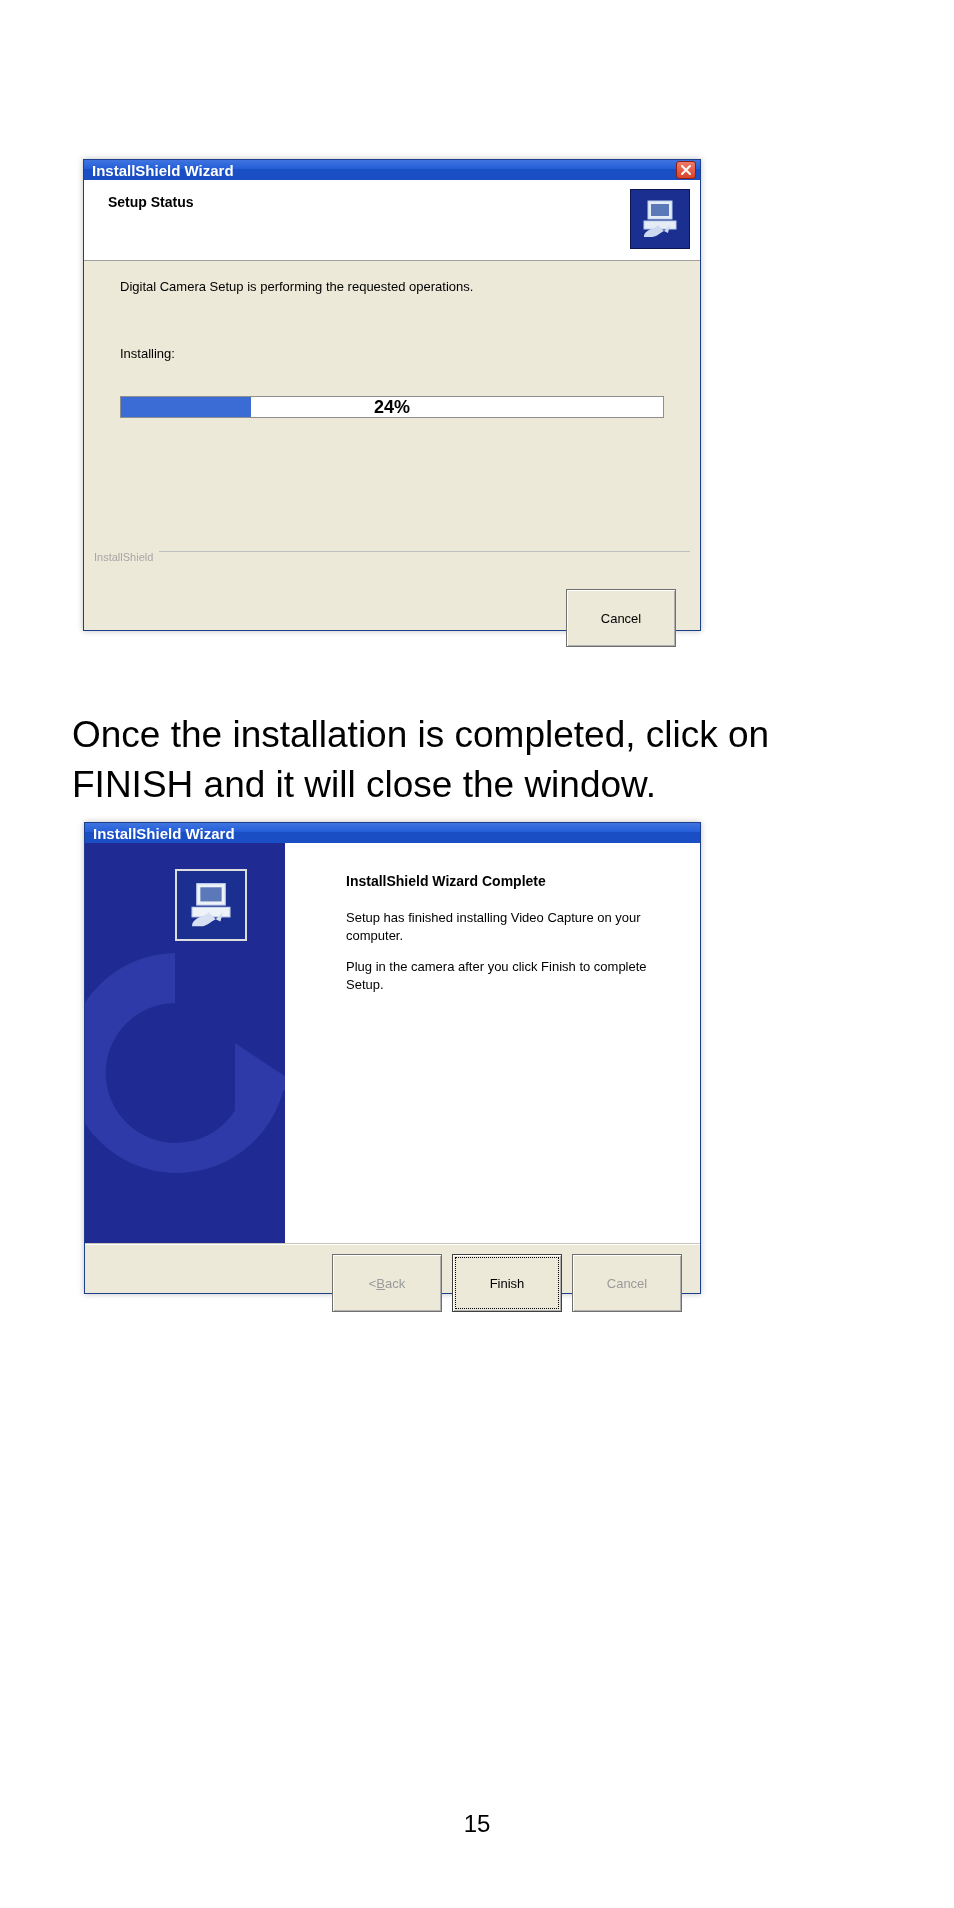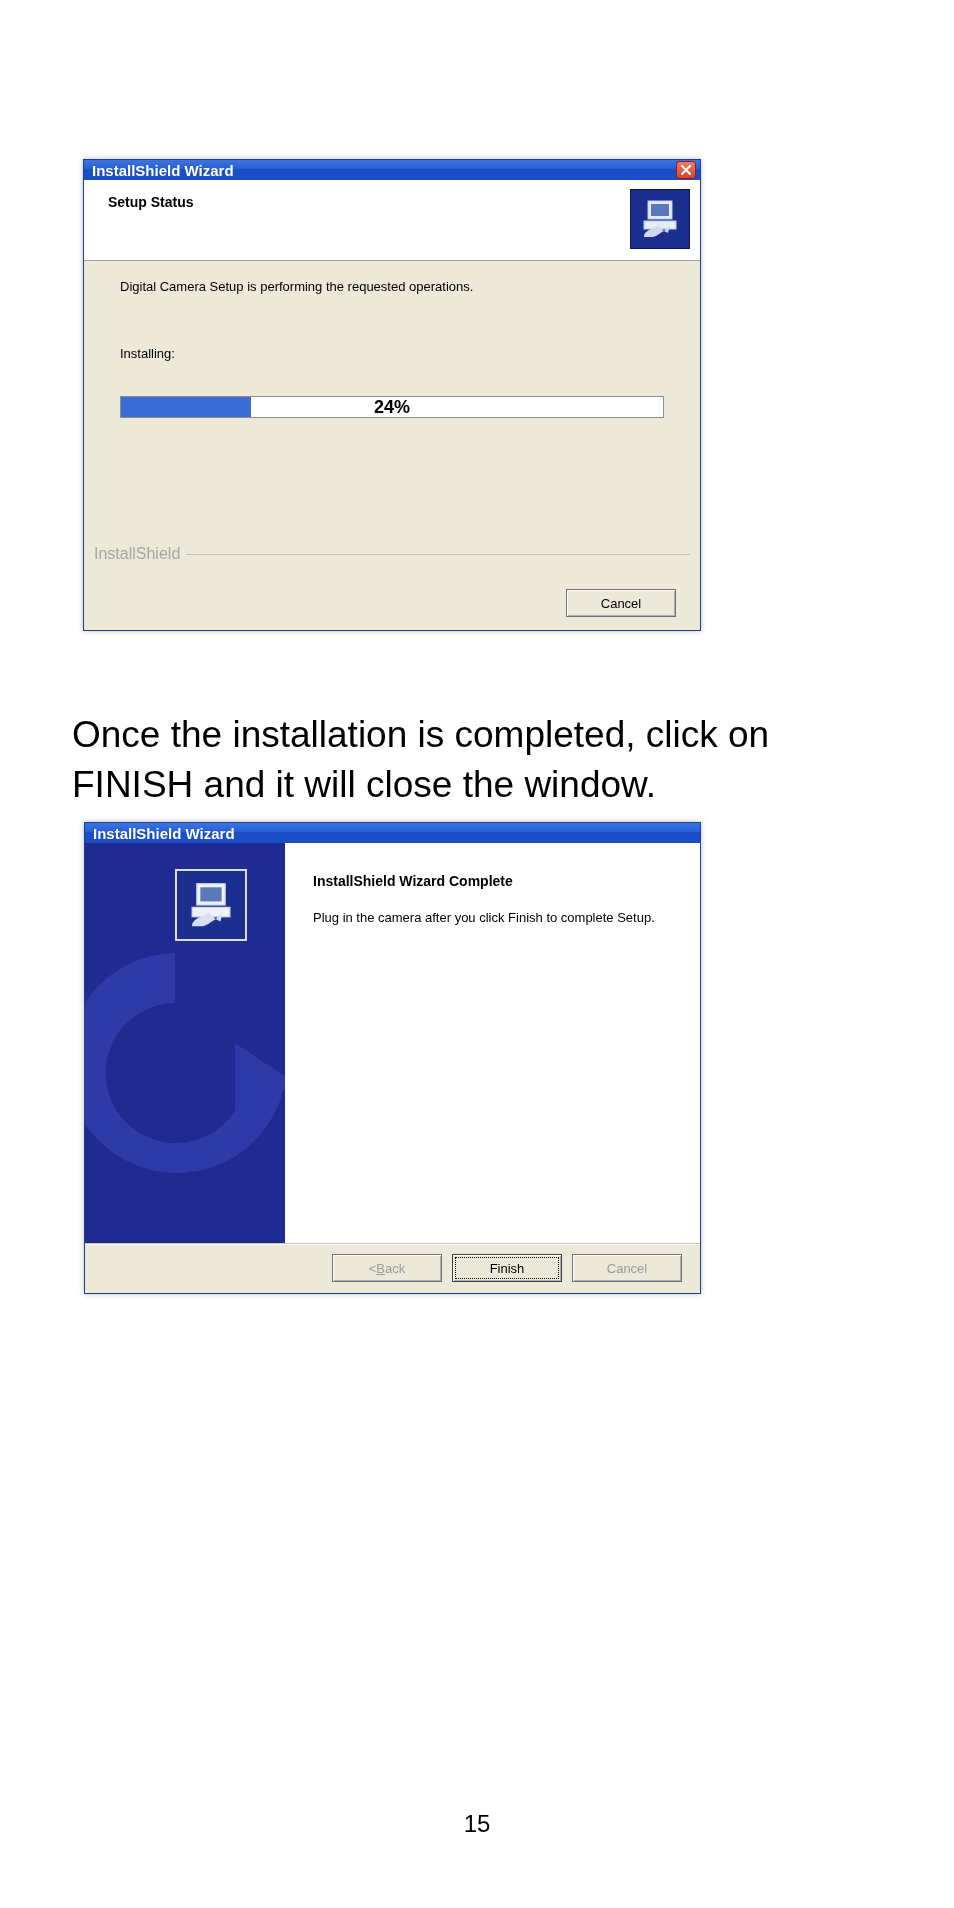--- a/index.html
+++ b/index.html
@@ -151,38 +151,37 @@
     font-weight: bold;
     color: #000;
     pointer-events: none;
   }
   .brand-line {
     position: absolute;
     left: 10px;
     right: 10px;
     bottom: 22px;
     display: flex;
-    align-items: center;
     color: #a6a6a6;
-    font-size: 16px;
+    font-size: 11px;
   }
   .brand-line .rule {
     flex: 1;
     height: 1px;
     background: #c0c0c0;
     margin-left: 6px;
   }
   .d1-footer {
     position: relative;
     height: 40px;
   }
   .xp-btn {
     height: 24px;
     min-width: 80px;
-    padding: 1px 14px;
+    padding: 16px 14px;
     font-size: 13px;
     background: #ece9d8;
     border: 1px solid #707070;
     box-shadow: inset 1px 1px 0 #fff, inset -1px -1px 0 #b0b0b0;
     display: inline-flex;
     align-items: center;
     justify-content: center;
     color: #000;
   }
   .xp-btn.disabled {
@@ -204,20 +203,21 @@
     left: 84px;
     top: 822px;
     width: 615px;
     height: 470px;
   }
   .d2-body {
     position: relative;
     height: 400px;
     background: #fff;
     display: flex;
+    gap: 33px;
   }
   .d2-side {
     width: 200px;
     height: 100%;
     background: #1f2a92;
     position: relative;
     overflow: hidden;
   }
   .d2-side-arrow {
     position: absolute;
@@ -342,20 +342,21 @@
             <rect x="10" y="4" width="24" height="18" fill="#eef2f9" stroke="#c9d7ef" stroke-width="1"></rect>
             <rect x="13" y="7" width="18" height="12" fill="#5b79b8"></rect>
             <rect x="6" y="24" width="32" height="8" fill="#eef2f9" stroke="#c9d7ef" stroke-width="1"></rect>
             <path d="M6 40 C6 32 18 32 20 28 L26 34 C22 36 18 40 14 40 Z" fill="#d7e0f2"></path>
             <path d="M26 34 L32 28 L30 36 Z" fill="#d7e0f2"></path>
           </svg>
         </div>
       </div>
       <div class="d2-main">
         <div class="complete-title">InstallShield Wizard Complete</div>
+        <div class="p1">Setup has finished installing Video Capture on your computer.</div>
         <div class="p2">Plug in the camera after you click Finish to complete Setup.</div>
       </div>
     </div>
     <div class="d2-footer">
       <div class="btn-row">
         <span class="xp-btn disabled">
           <span>&lt; </span>
             <span class="back-u">B</span>
             <span>ack</span>
         </span>

